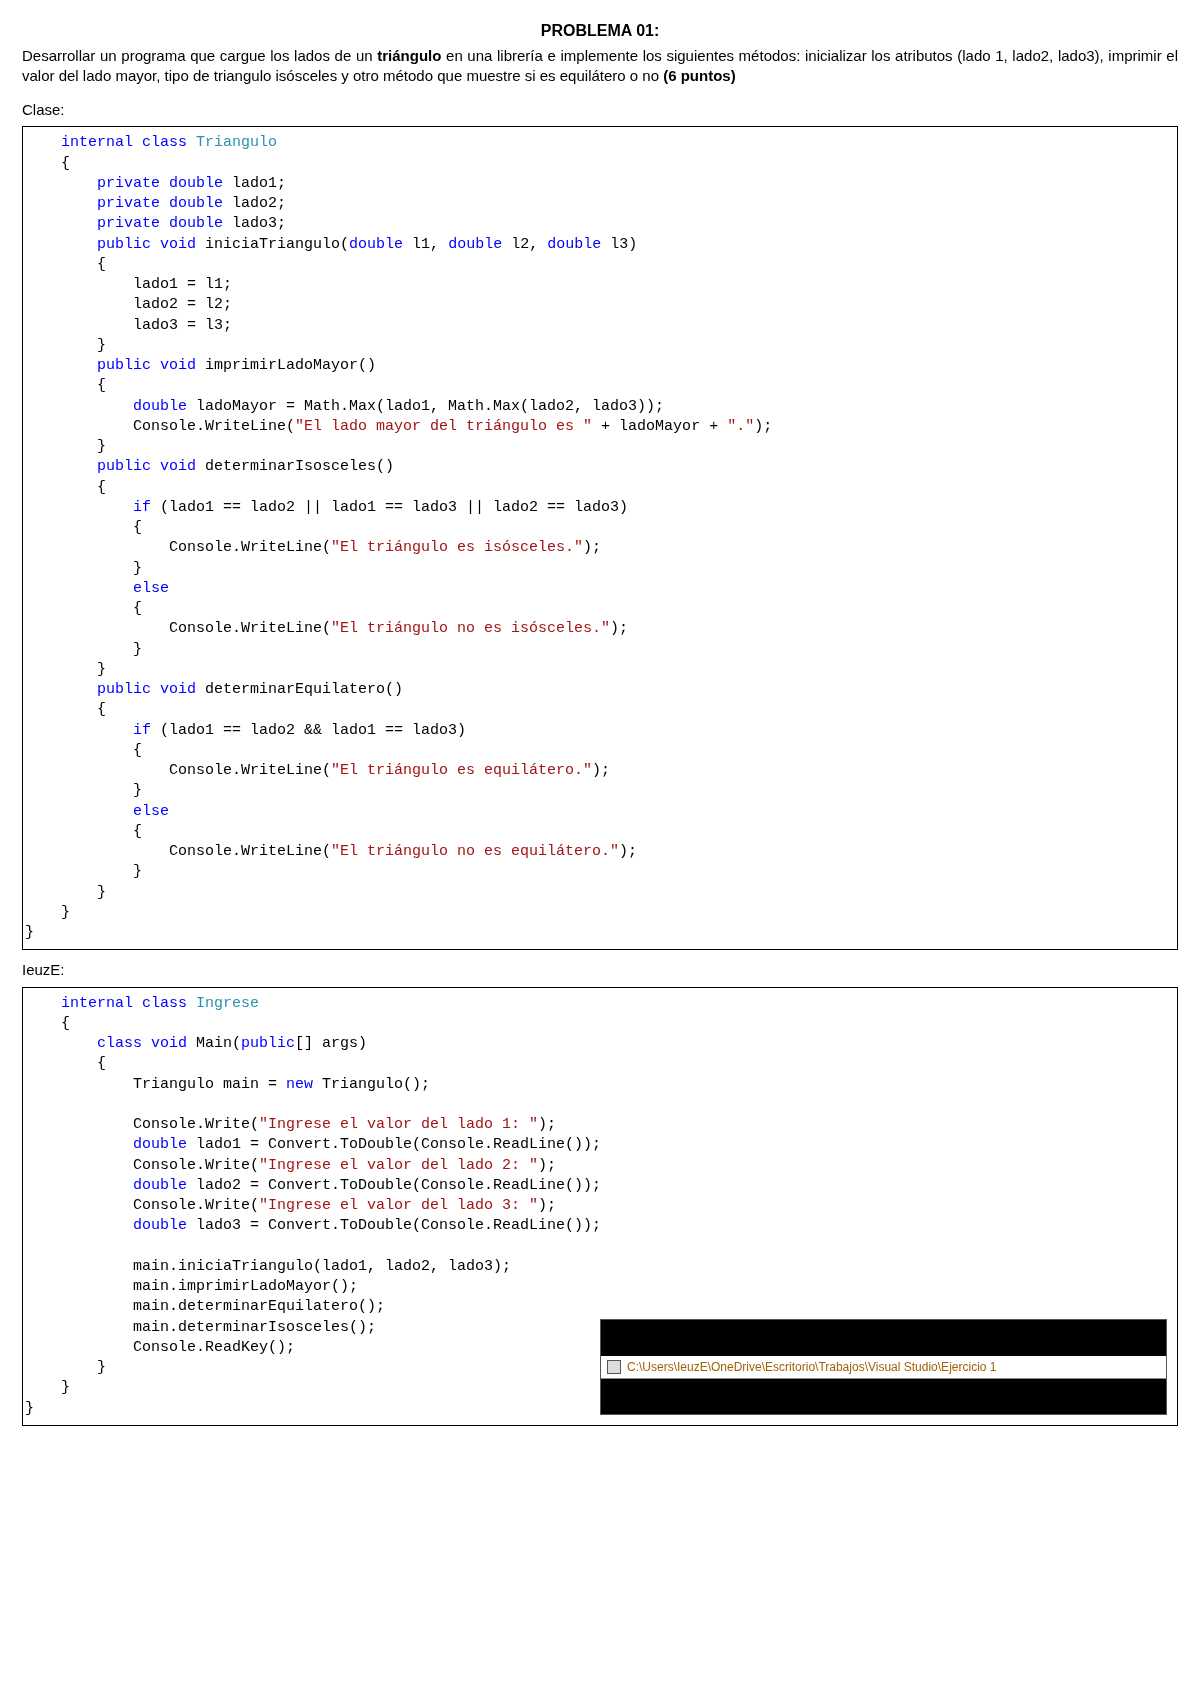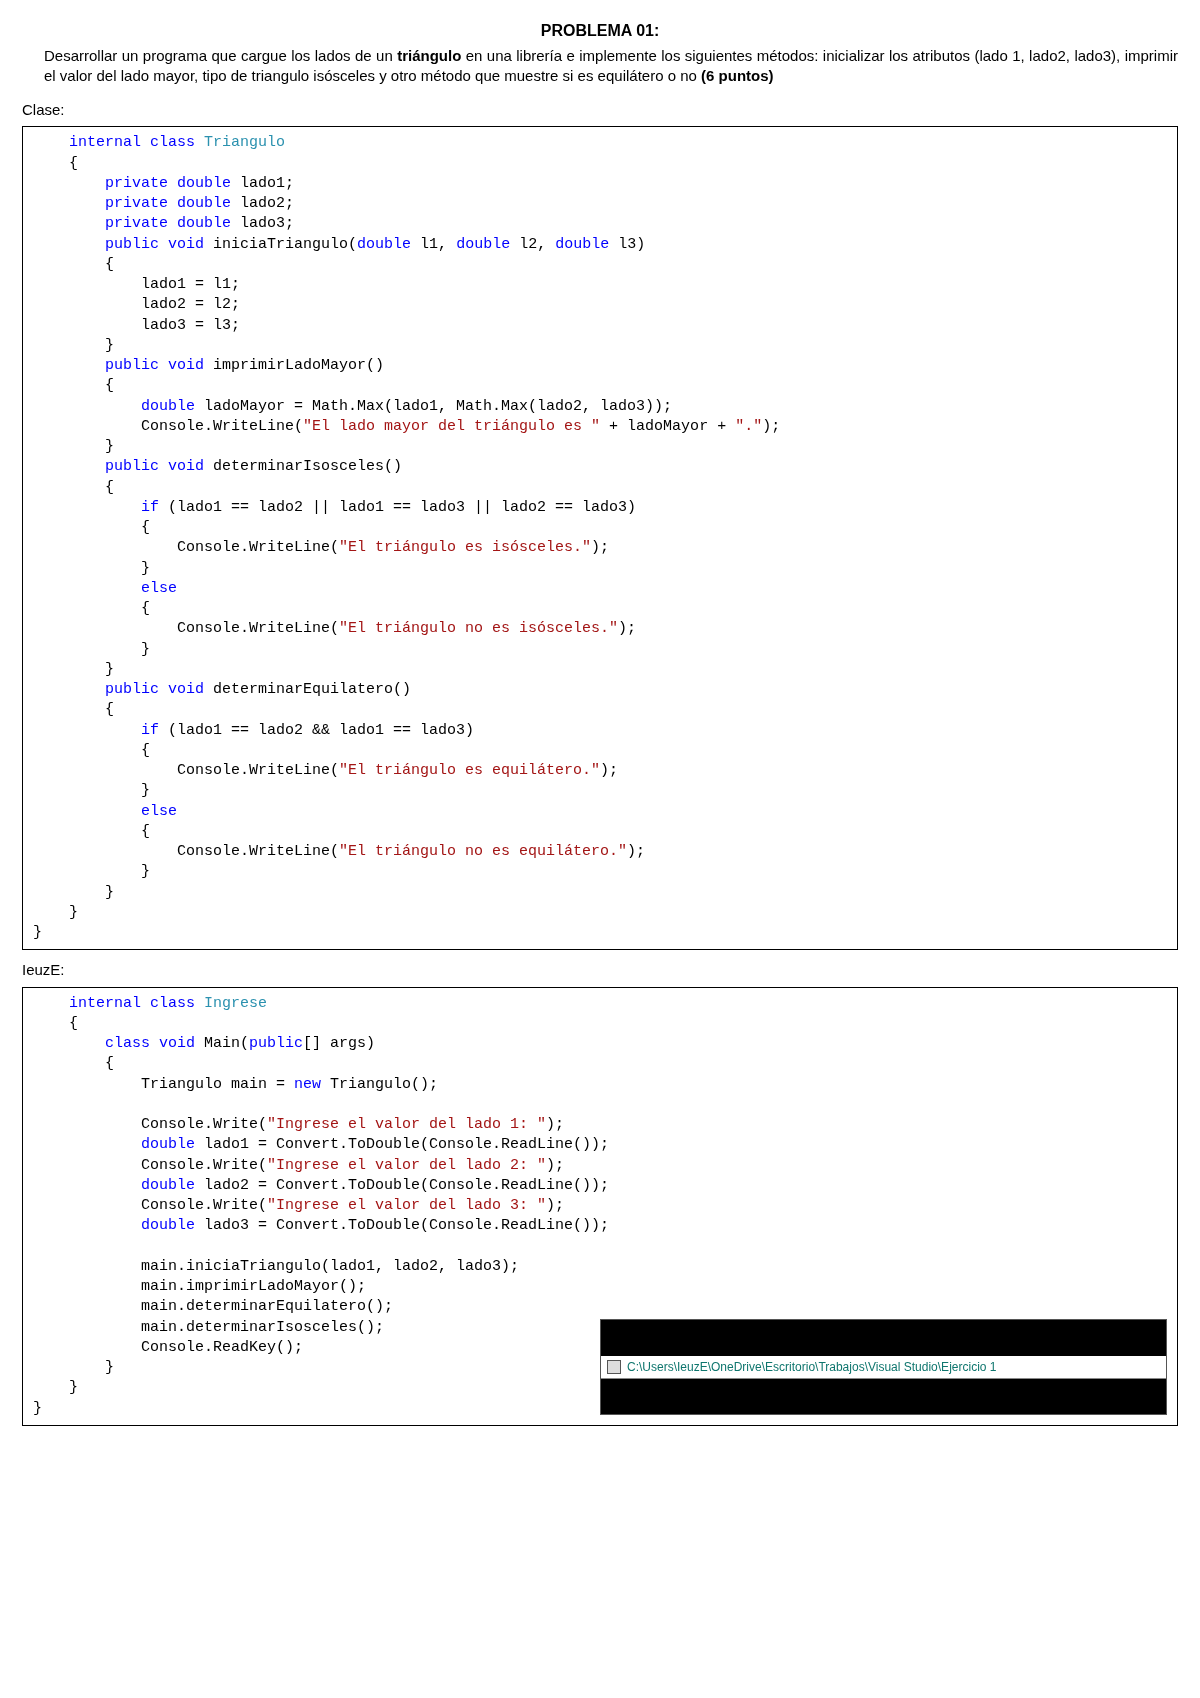--- a/index.html
+++ b/index.html
@@ -16,30 +16,29 @@
   .title {
     font-weight: bold;
     font-size: 16px;
     margin-bottom: 4px;
     text-align: center;
   }
   .desc {
     font-size: 15px;
     text-align: justify;
     margin-bottom: 14px;
-    margin-left: 22px;
   }
   .section-label {
     font-weight: normal;
     font-size: 15px;
     margin: 10px 0 6px 0;
   }
   .code-box {
     border: 1.5px solid #000;
-    padding: 6px 10px 6px 10px;
+    padding: 6px 10px 6px 2px;
     font-family: Consolas, "Courier New", monospace;
     font-size: 15px;
     line-height: 1.35;
     white-space: pre;
     position: relative;
     box-sizing: border-box;
   }
   .kw   { color: #0000ff; }
   .type { color: #2b91af; }
   .str  { color: #a31515; }
@@ -50,21 +49,21 @@
     width: 565px;
     background: #000;
     color: #e8e8e8;
     font-family: Consolas, "Courier New", monospace;
     font-size: 13px;
     line-height: 1.35;
     border: 1px solid #555;
   }
   .console-titlebar {
     background: #fff;
-    color: #0f766e;
+    color: #a16207;
     font-family: Arial, sans-serif;
     font-size: 12px;
     padding: 3px 6px;
     border-bottom: 1px solid #888;
     display: flex;
     align-items: center;
     gap: 6px;
   }
   .console-icon {
     width: 12px;

